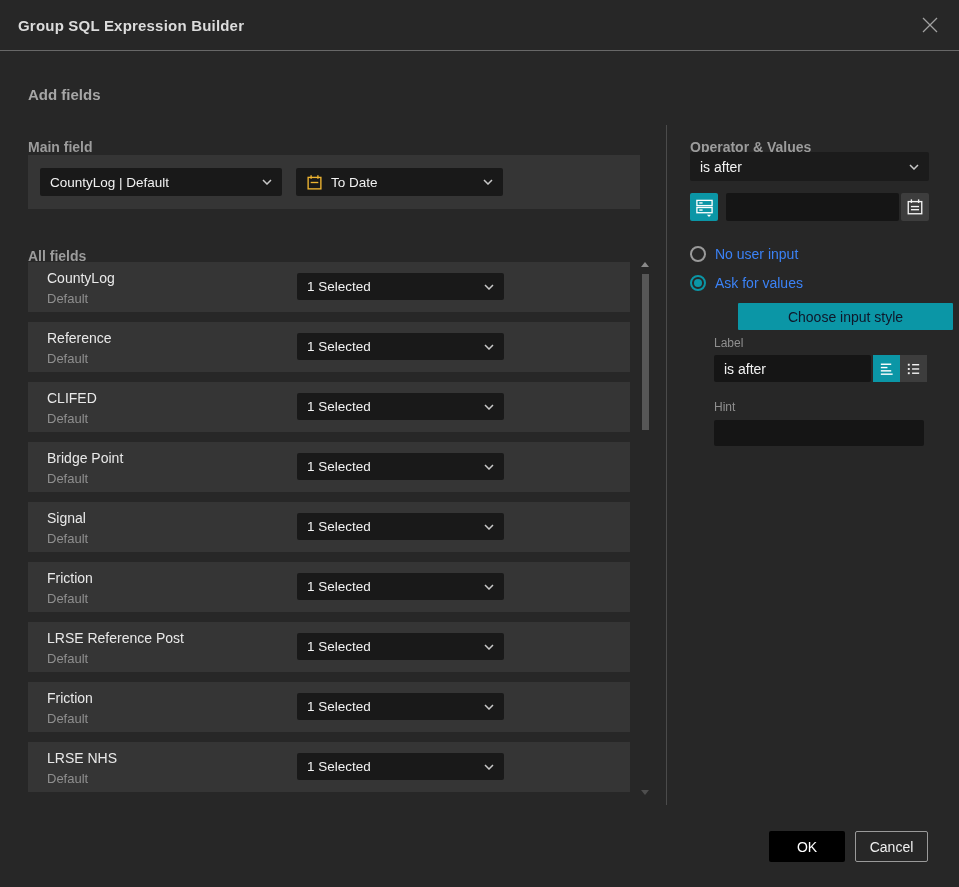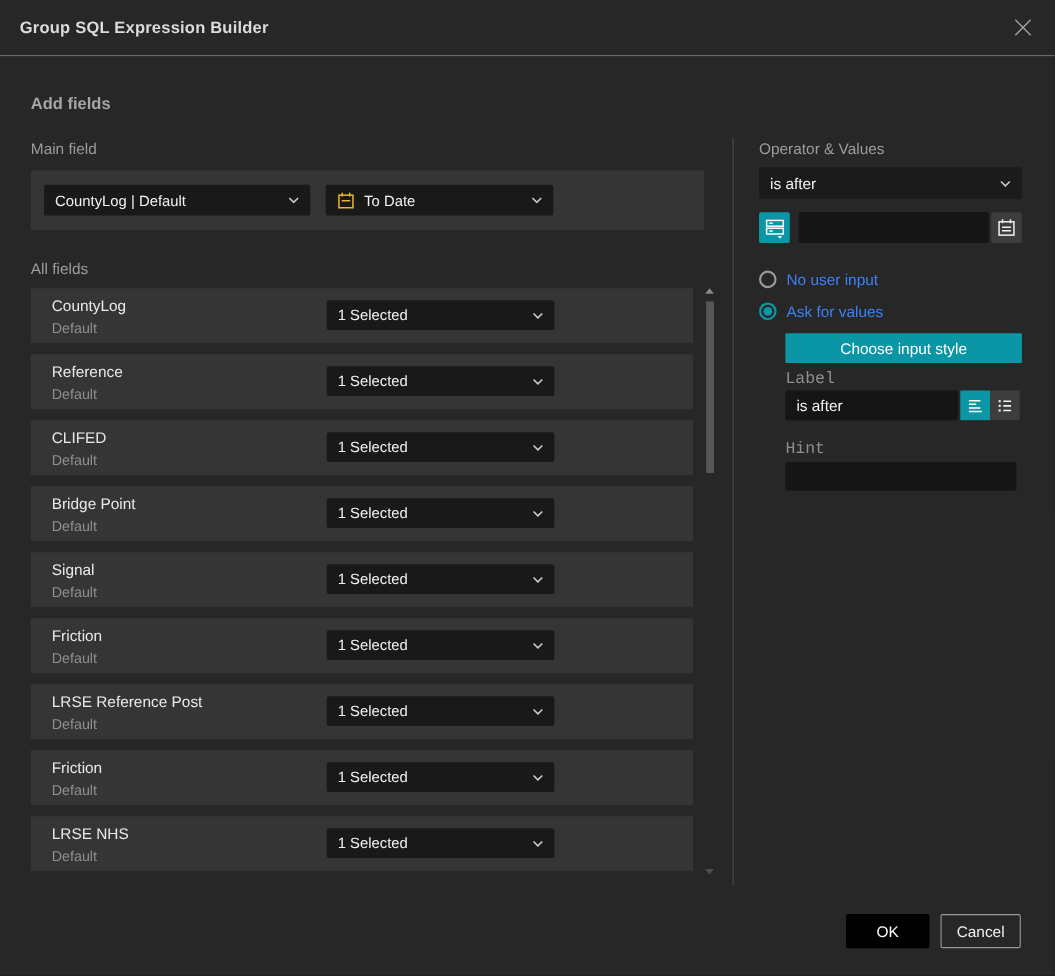--- a/index.html
+++ b/index.html
@@ -11,21 +11,21 @@
   }
   
   .titlebar {
     position:absolute; left:0; top:0; width:959px; height:51px;
     display:flex; align-items:center; justify-content:space-between;
     padding:0 18px; border-bottom:1px solid #686868; background:#272727;
   }
   .titlebar .title { font-size:15px; font-weight:bold; color:#dcdcdc; letter-spacing:.2px; }
   .close-btn { width:22px; height:22px; display:flex; align-items:center; justify-content:center; cursor:pointer; }
   
-  .sec-label { position:absolute; font-size:14px; font-weight:normal; color:#9c9c9c; }
+  .sec-label { position:absolute; font-size:14px; font-weight:bold; color:#9c9c9c;margin-top:12px; }
   .heading   { position:absolute; font-size:15px; font-weight:bold; color:#a6a6a6; }
   
   .panel { position:absolute; background:#353535; }
   
   .select {
     position:absolute; background:#191919; border-radius:2px;
     display:flex; align-items:center; padding:0 10px; gap:8px;
     color:#f2f2f2; font-size:13.5px; cursor:pointer;
   }
   .select .sel-text { flex:1; white-space:nowrap; overflow:hidden; }
@@ -52,25 +52,25 @@
     position:absolute; background:#151515; border:none; border-radius:2px;
     color:#f2f2f2; font-size:14px; padding:0 10px; outline:none;
     font-family:"Liberation Sans", sans-serif;
   }
   .radio-row { position:absolute; left:690px; display:flex; align-items:center; gap:9px; cursor:pointer; }
   .radio-outer { width:16px; height:16px; border-radius:50%; border:2px solid #9a9a9a; background:transparent; flex:none; }
   .radio-outer.checked { border-color:#0b96a6; display:flex; align-items:center; justify-content:center; }
   .radio-dot { width:8px; height:8px; border-radius:50%; background:#0b96a6; }
   .radio-label { font-size:14px; color:#3b82f6; }
   .teal-btn {
-    position:absolute; background:#0b96a6; color:#ffffff; font-size:14px;
+    position:absolute; background:#0b96a6; color:#0f172a; font-size:14px;
     display:flex; align-items:center; justify-content:center; cursor:pointer;
-    border:none; border-radius:1px; font-family:"Liberation Sans", sans-serif;
-  }
-  .small-label { position:absolute; font-size:15px; color:#8f8f8f;font-family:Liberation Mono, monospace; }
+    border:none; border-radius:1px; font-family:"Liberation Sans", sans-serif;margin-left:24px;
+  }
+  .small-label { position:absolute; font-size:12px; color:#8f8f8f; }
   
   .ok-btn {
     position:absolute; left:769px; top:831px; width:76px; height:31px;
     background:#000000; color:#fff; font-size:14px; border:none; border-radius:2px;
     cursor:pointer; font-family:"Liberation Sans", sans-serif;
   }
   .cancel-btn {
     position:absolute; left:855px; top:831px; width:73px; height:31px;
     background:transparent; color:#f0f0f0; font-size:14px;
     border:1px solid #9a9a9a; border-radius:2px; cursor:pointer;

